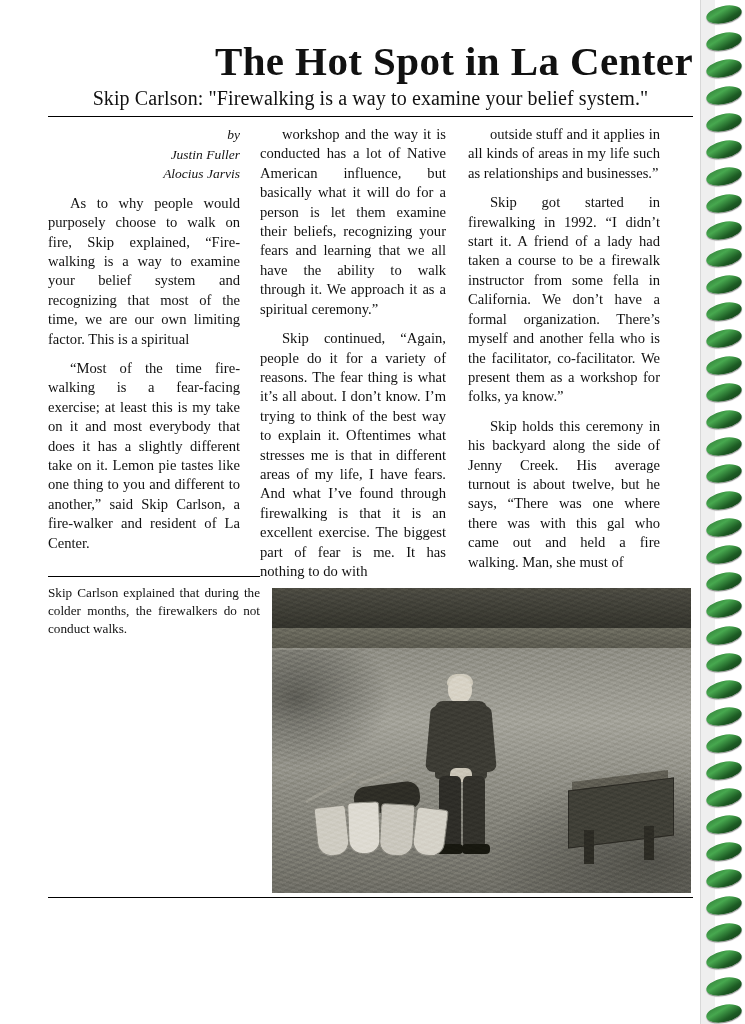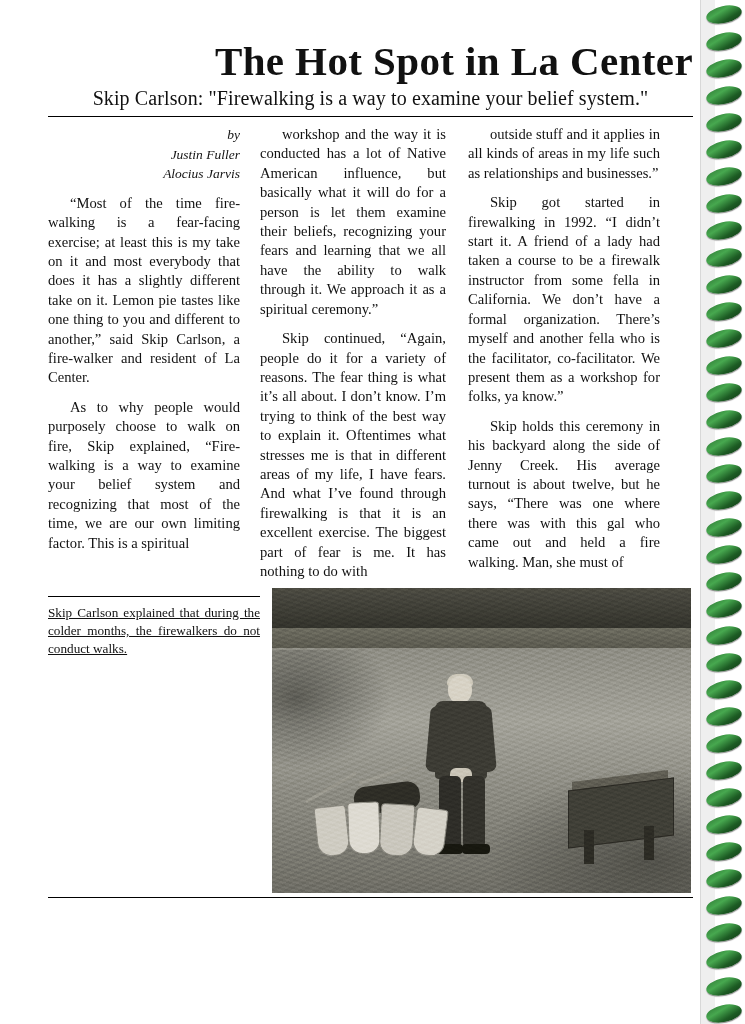--- a/index.html
+++ b/index.html
@@ -98,23 +98,22 @@
     font-size: 14.6px;
     line-height: 1.33;
     text-align: justify;
     text-indent: 22px;
     hyphens: auto;
   }
   p.body + p.body { margin-top: 10px; }
   .caption-wrap {
     position: absolute;
     left: 48px;
-    top: 596px;
+    top: 576px;
     width: 212px;
-    text-decoration: underline;
   }
   .caption-rule {
     border-top: 1px solid #000;
     width: 212px;
     margin-bottom: 7px;
   }
   .caption {
     font-size: 13.2px;
     line-height: 1.35;
     text-align: justify;
@@ -216,22 +215,22 @@
     <hr class="rule">
 
     <div class="columns">
 
       <div class="col c1">
         <div class="byline">
           <div class="by">by</div>
           <div>Justin Fuller</div>
           <div>Alocius Jarvis</div>
         </div>
+        <p class="body">As to why people would purposely choose to walk on fire, Skip explained, “Fire-walking is a way to examine your belief system and recognizing that most of the time, we are our own limiting factor.   This is a spiritual</p>
         <p class="body">“Most of the time fire-walking is a fear-facing exercise; at least this is my take on it and most everybody that does it has a slightly different take on it. Lemon pie tastes like one thing to you and different to another,” said Skip Carlson, a fire-walker and resident of La Center.</p>
-        <p class="body">As to why people would purposely choose to walk on fire, Skip explained, “Fire-walking is a way to examine your belief system and recognizing that most of the time, we are our own limiting factor.   This is a spiritual</p>
       </div>
 
       <div class="col c2">
         <p class="body">workshop and the way it is conducted has a lot of Native American influence, but basically what it will do for a person is let them examine their beliefs, recognizing your fears and learning that we all have the ability to walk through it. We approach it as a spiritual ceremony.”</p>
         <p class="body">Skip continued, “Again, people do it for a variety of reasons. The fear thing is what it’s all about.  I don’t know. I’m trying to think of the best way to explain it. Oftentimes what stresses me is that in different areas of my life, I have fears.  And what I’ve found through firewalking is that it is an excellent exercise. The biggest part of fear is me. It has nothing to do with</p>
       </div>
 
       <div class="col c3">
         <p class="body">outside stuff and it applies in all kinds of areas in my life such as relationships and businesses.”</p>
         <p class="body">Skip got started in firewalking in 1992. “I didn’t start it.  A friend of a lady had taken a course to be a firewalk instructor from some fella in California.  We don’t have a formal organization.  There’s myself and another fella who is the facilitator, co-facilitator. We present them as a workshop for folks, ya know.”</p>

